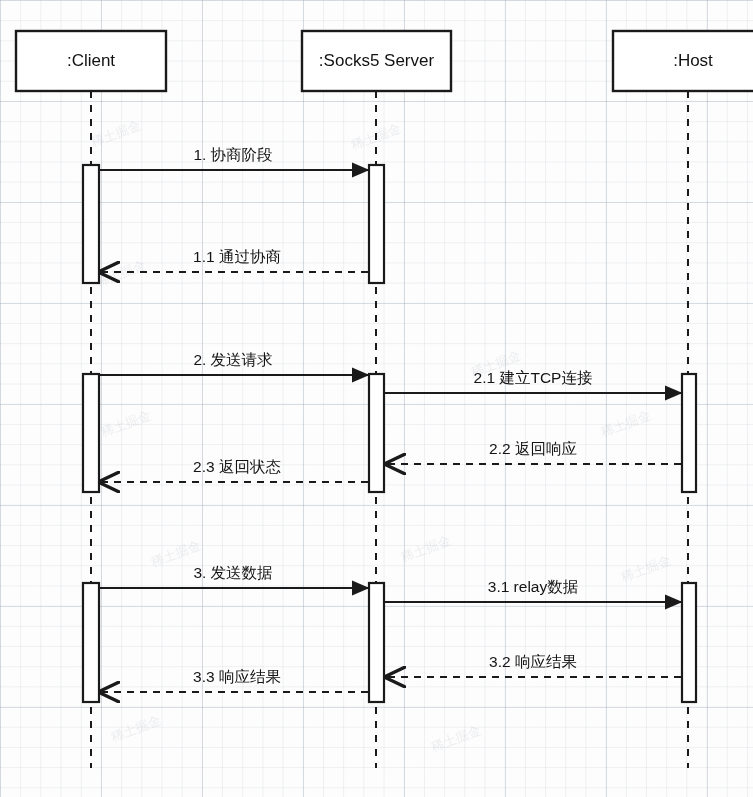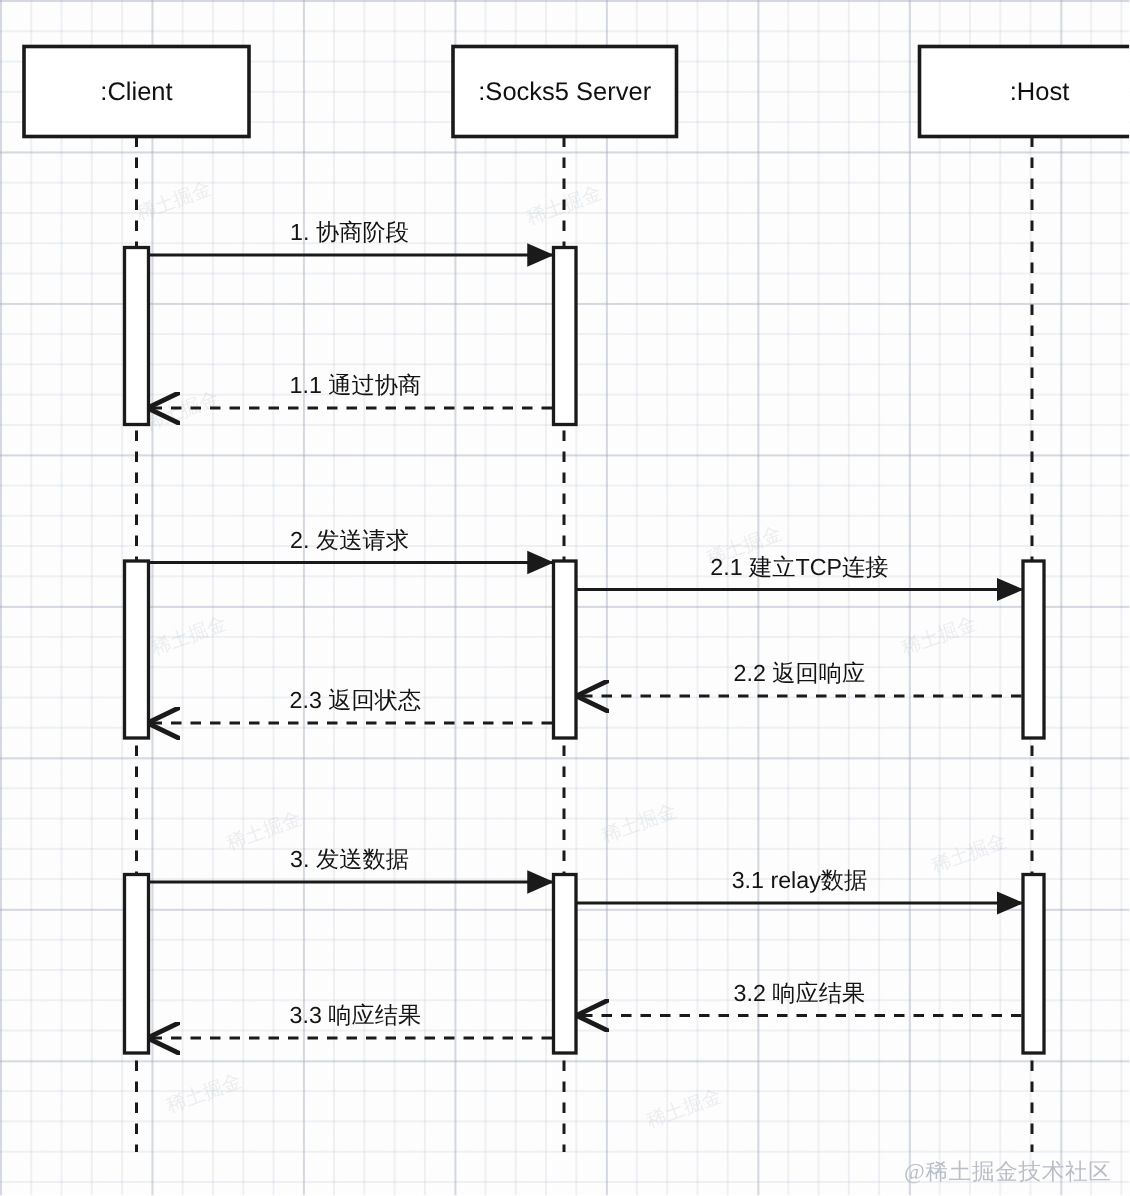--- a/index.html
+++ b/index.html
@@ -190,14 +190,13 @@
           <line x1="681" y1="677" x2="386" y2="677" class="msg-dashed" marker-end="url(#arrow-open)"></line>
           <text x="533" y="667" class="msg-label">3.2 响应结果</text>
         </g>
         <g>
           <line x1="368" y1="692" x2="100" y2="692" class="msg-dashed" marker-end="url(#arrow-open)"></line>
           <text x="237" y="682" class="msg-label">3.3 响应结果</text>
         </g>
       </g>
   </svg>
 
-  <div class="watermark">@稀土掘金技术社区</div>
 </div>
 
 </body></html>

